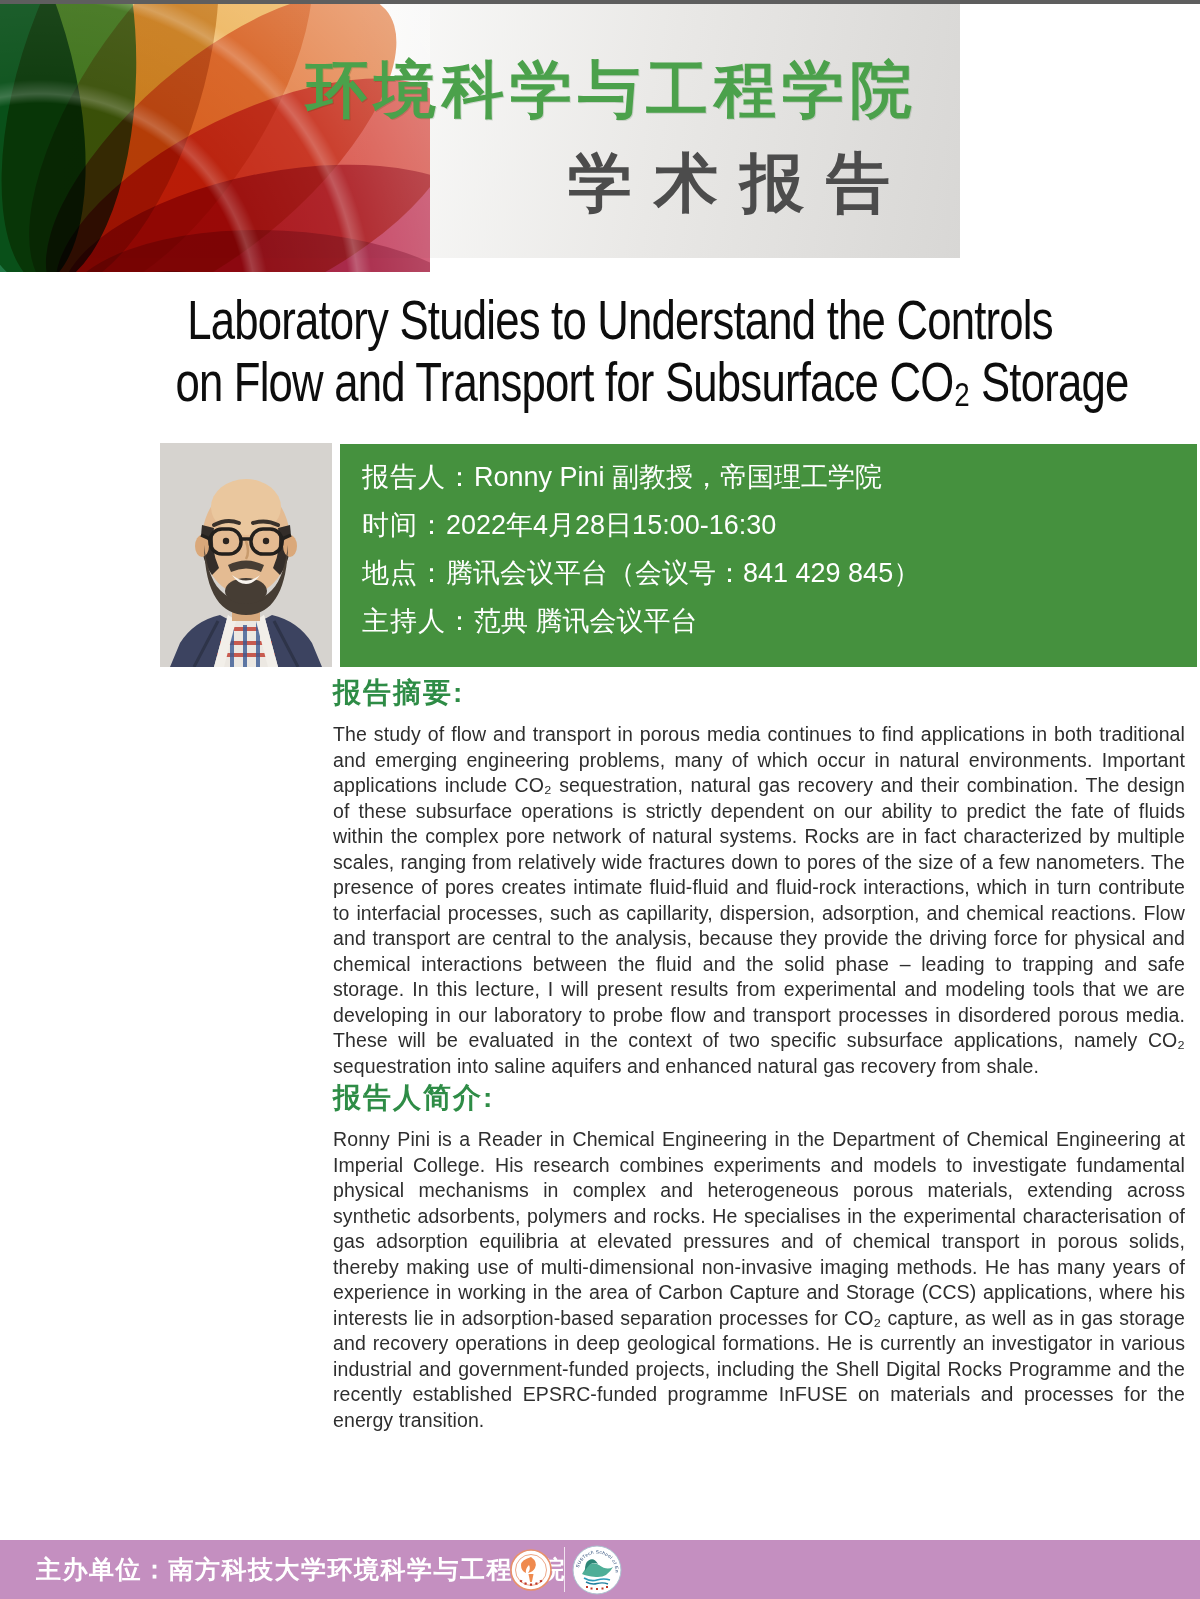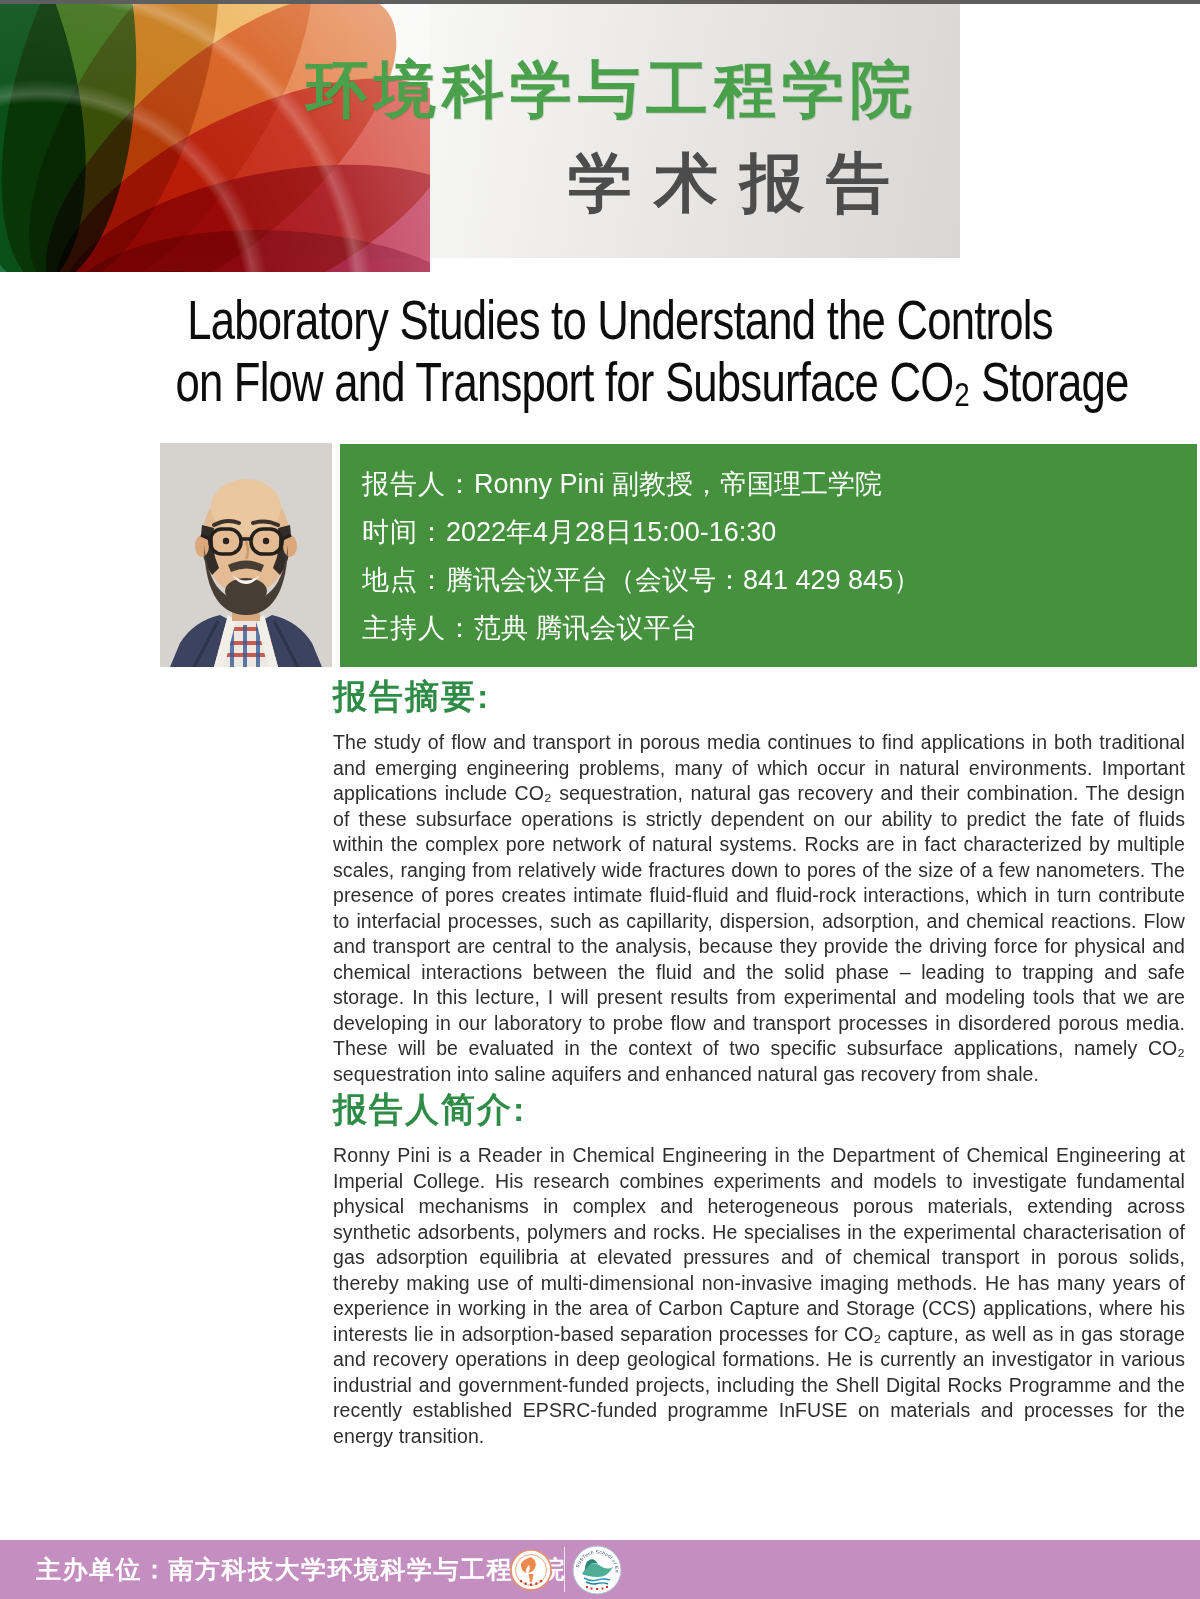--- a/index.html
+++ b/index.html
@@ -28,27 +28,27 @@
   .talk-title { position:absolute; left:50px; top:289px; width:1140px; text-align:center; color:#0d0d0d; }
   .title-line {
     font-size:56px; line-height:62px; font-weight:400; letter-spacing:-1px;
     white-space:nowrap; transform:scaleX(0.78); transform-origin:50% 50%;
   }
   
   .speaker-photo { position:absolute; left:160px; top:443px; width:172px; height:224px; }
   
   .info-box {
     position:absolute; left:340px; top:444px; width:857px; height:223px;
-    background:#45913e; color:#ffffff; padding:16px 0 0 22px; box-sizing:border-box;
+    background:#45913e; color:#ffffff; padding:9px 0 0 22px; box-sizing:border-box;
   }
   .info-row { font-size:27px; line-height:48px; white-space:nowrap; }
   .info-label { letter-spacing:1px; }
   
   .content { position:absolute; left:333px; top:674px; width:852px; }
-  .sec-heading { margin:0 0 10px 0; font-size:34px; font-weight:bold; color:#2e8c46; letter-spacing:2px; }
+  .sec-heading { margin:0 0 10px 0; font-size:28px; font-weight:bold; color:#2e8c46; letter-spacing:2px; }
   .body-text {
     margin:0; font-size:19.5px; line-height:25.5px; color:#2e2e2e;
     text-align:justify; letter-spacing:0.1px;
   }
   .bio-heading { }
   
   .footer {
     position:absolute; left:0; top:1540px; width:1200px; height:59px;
     background:#c48fc0; z-index:5;
   }

